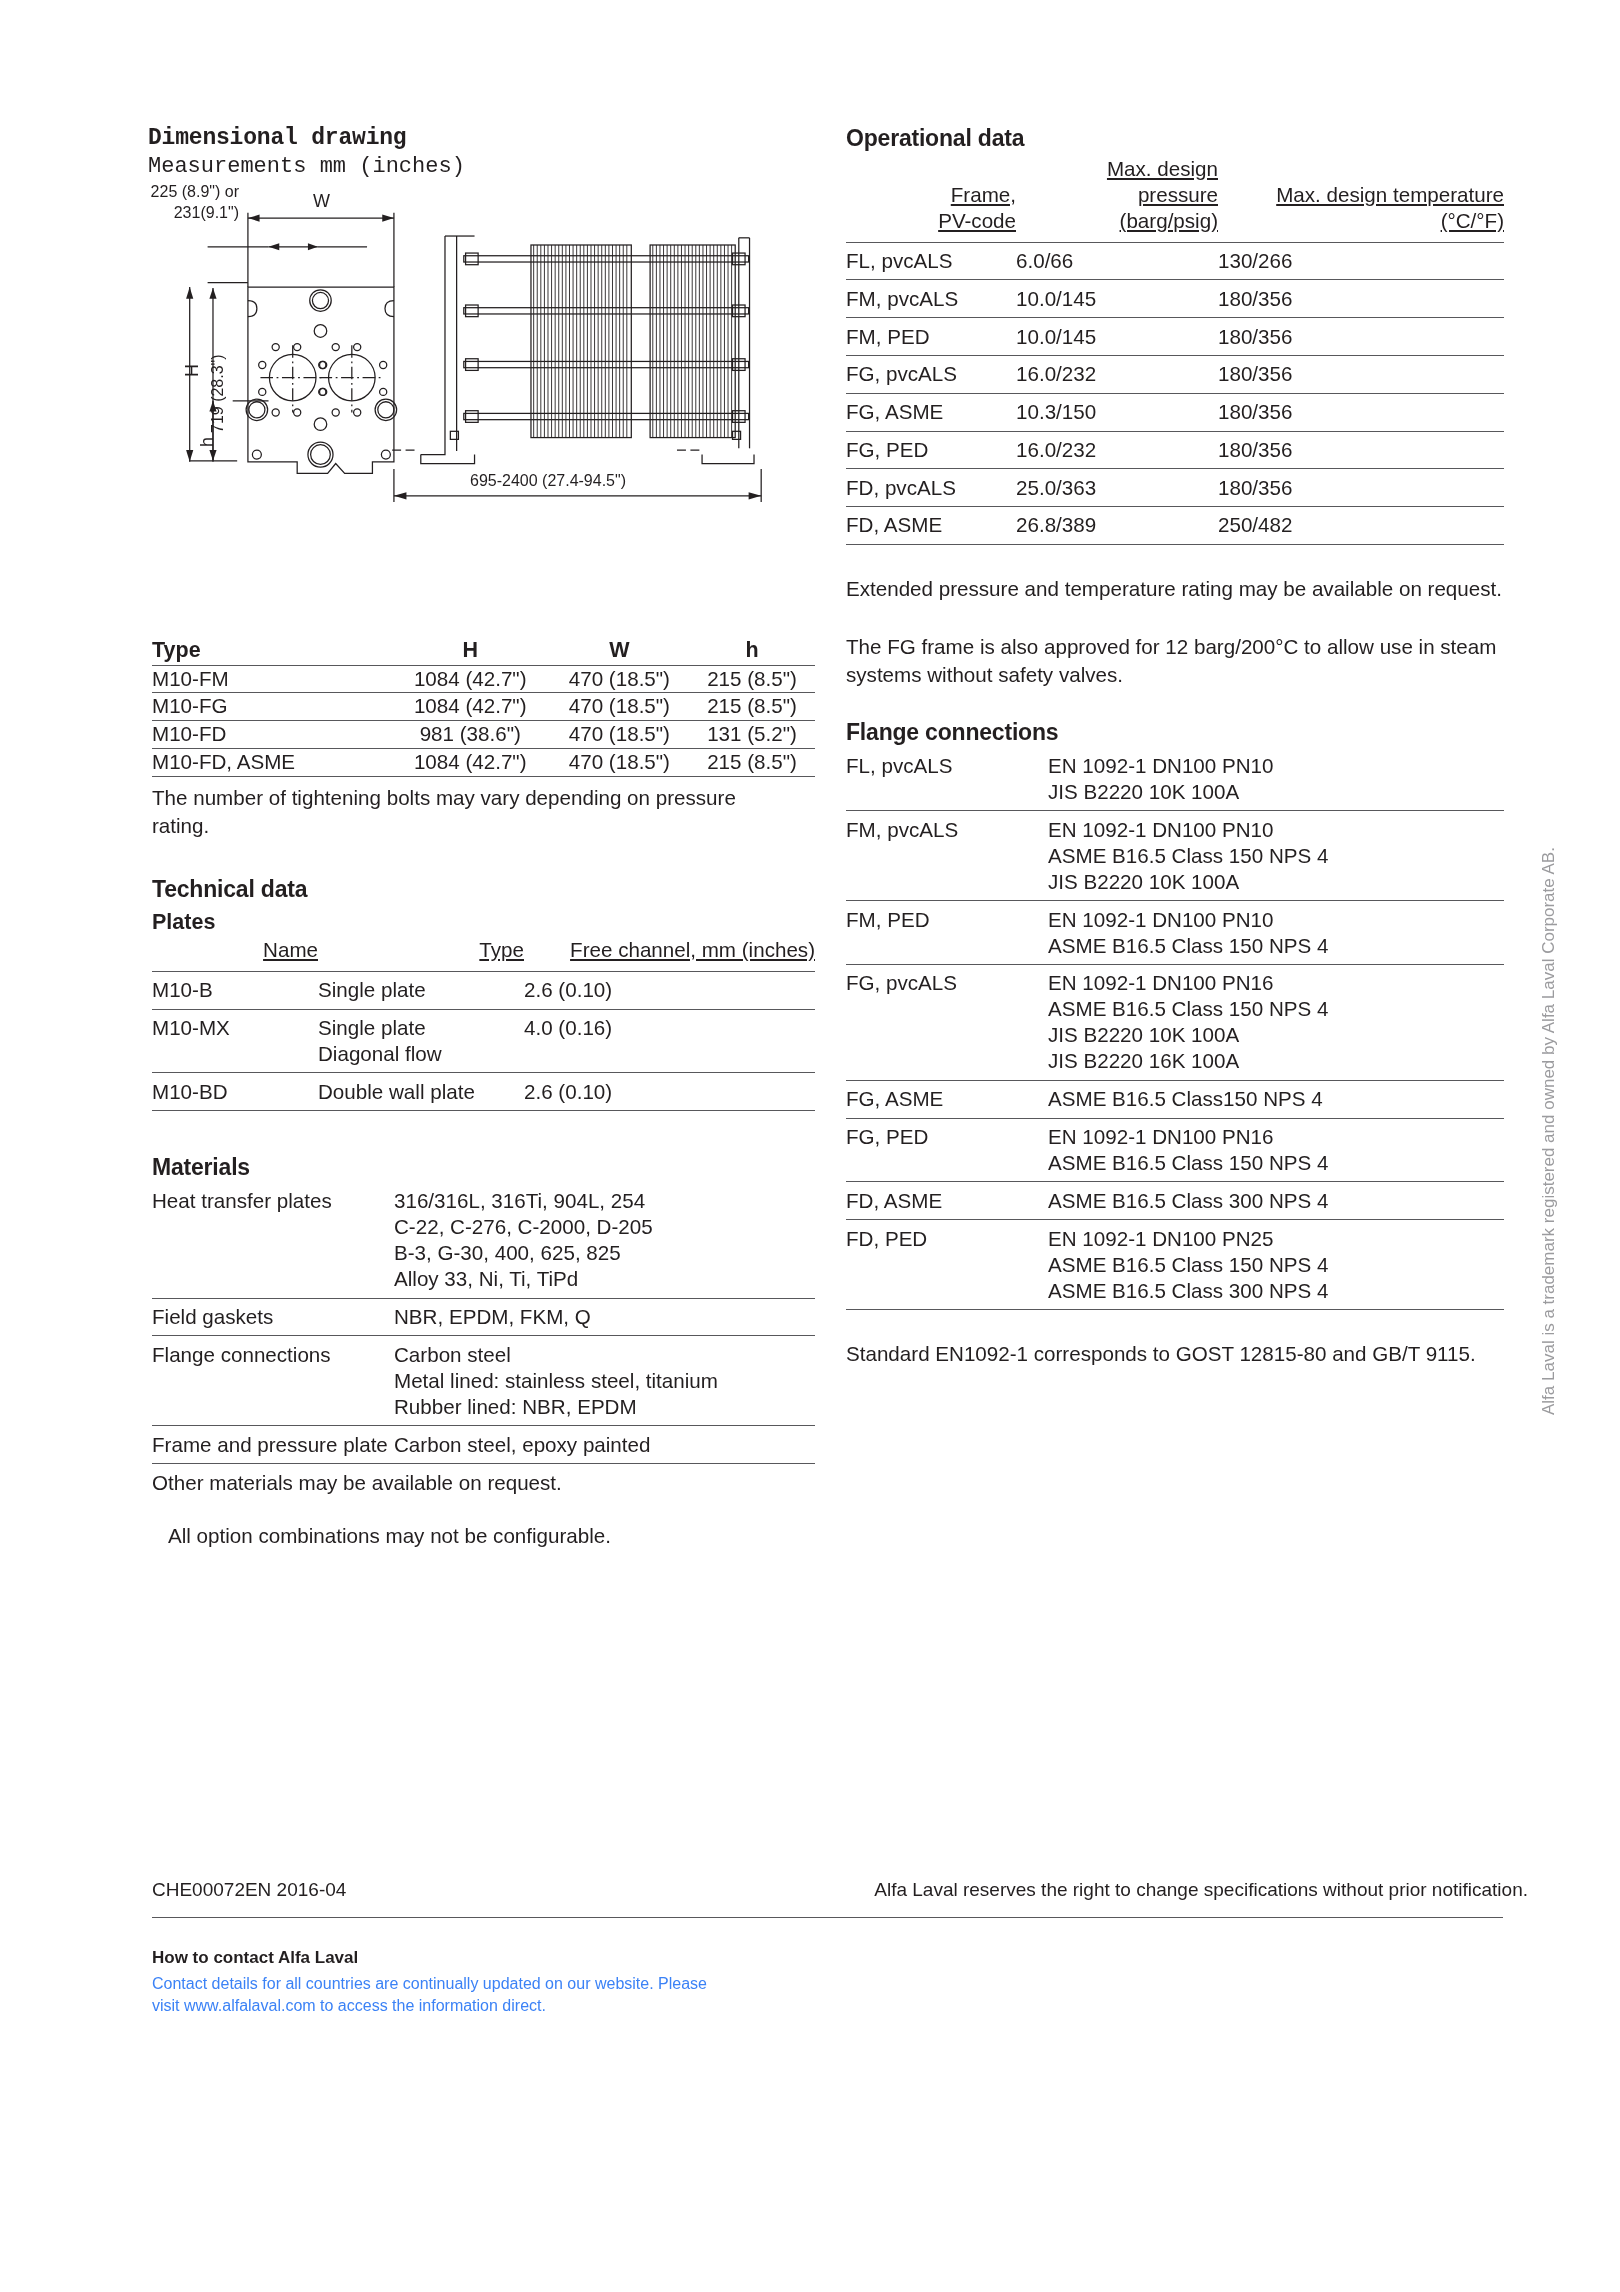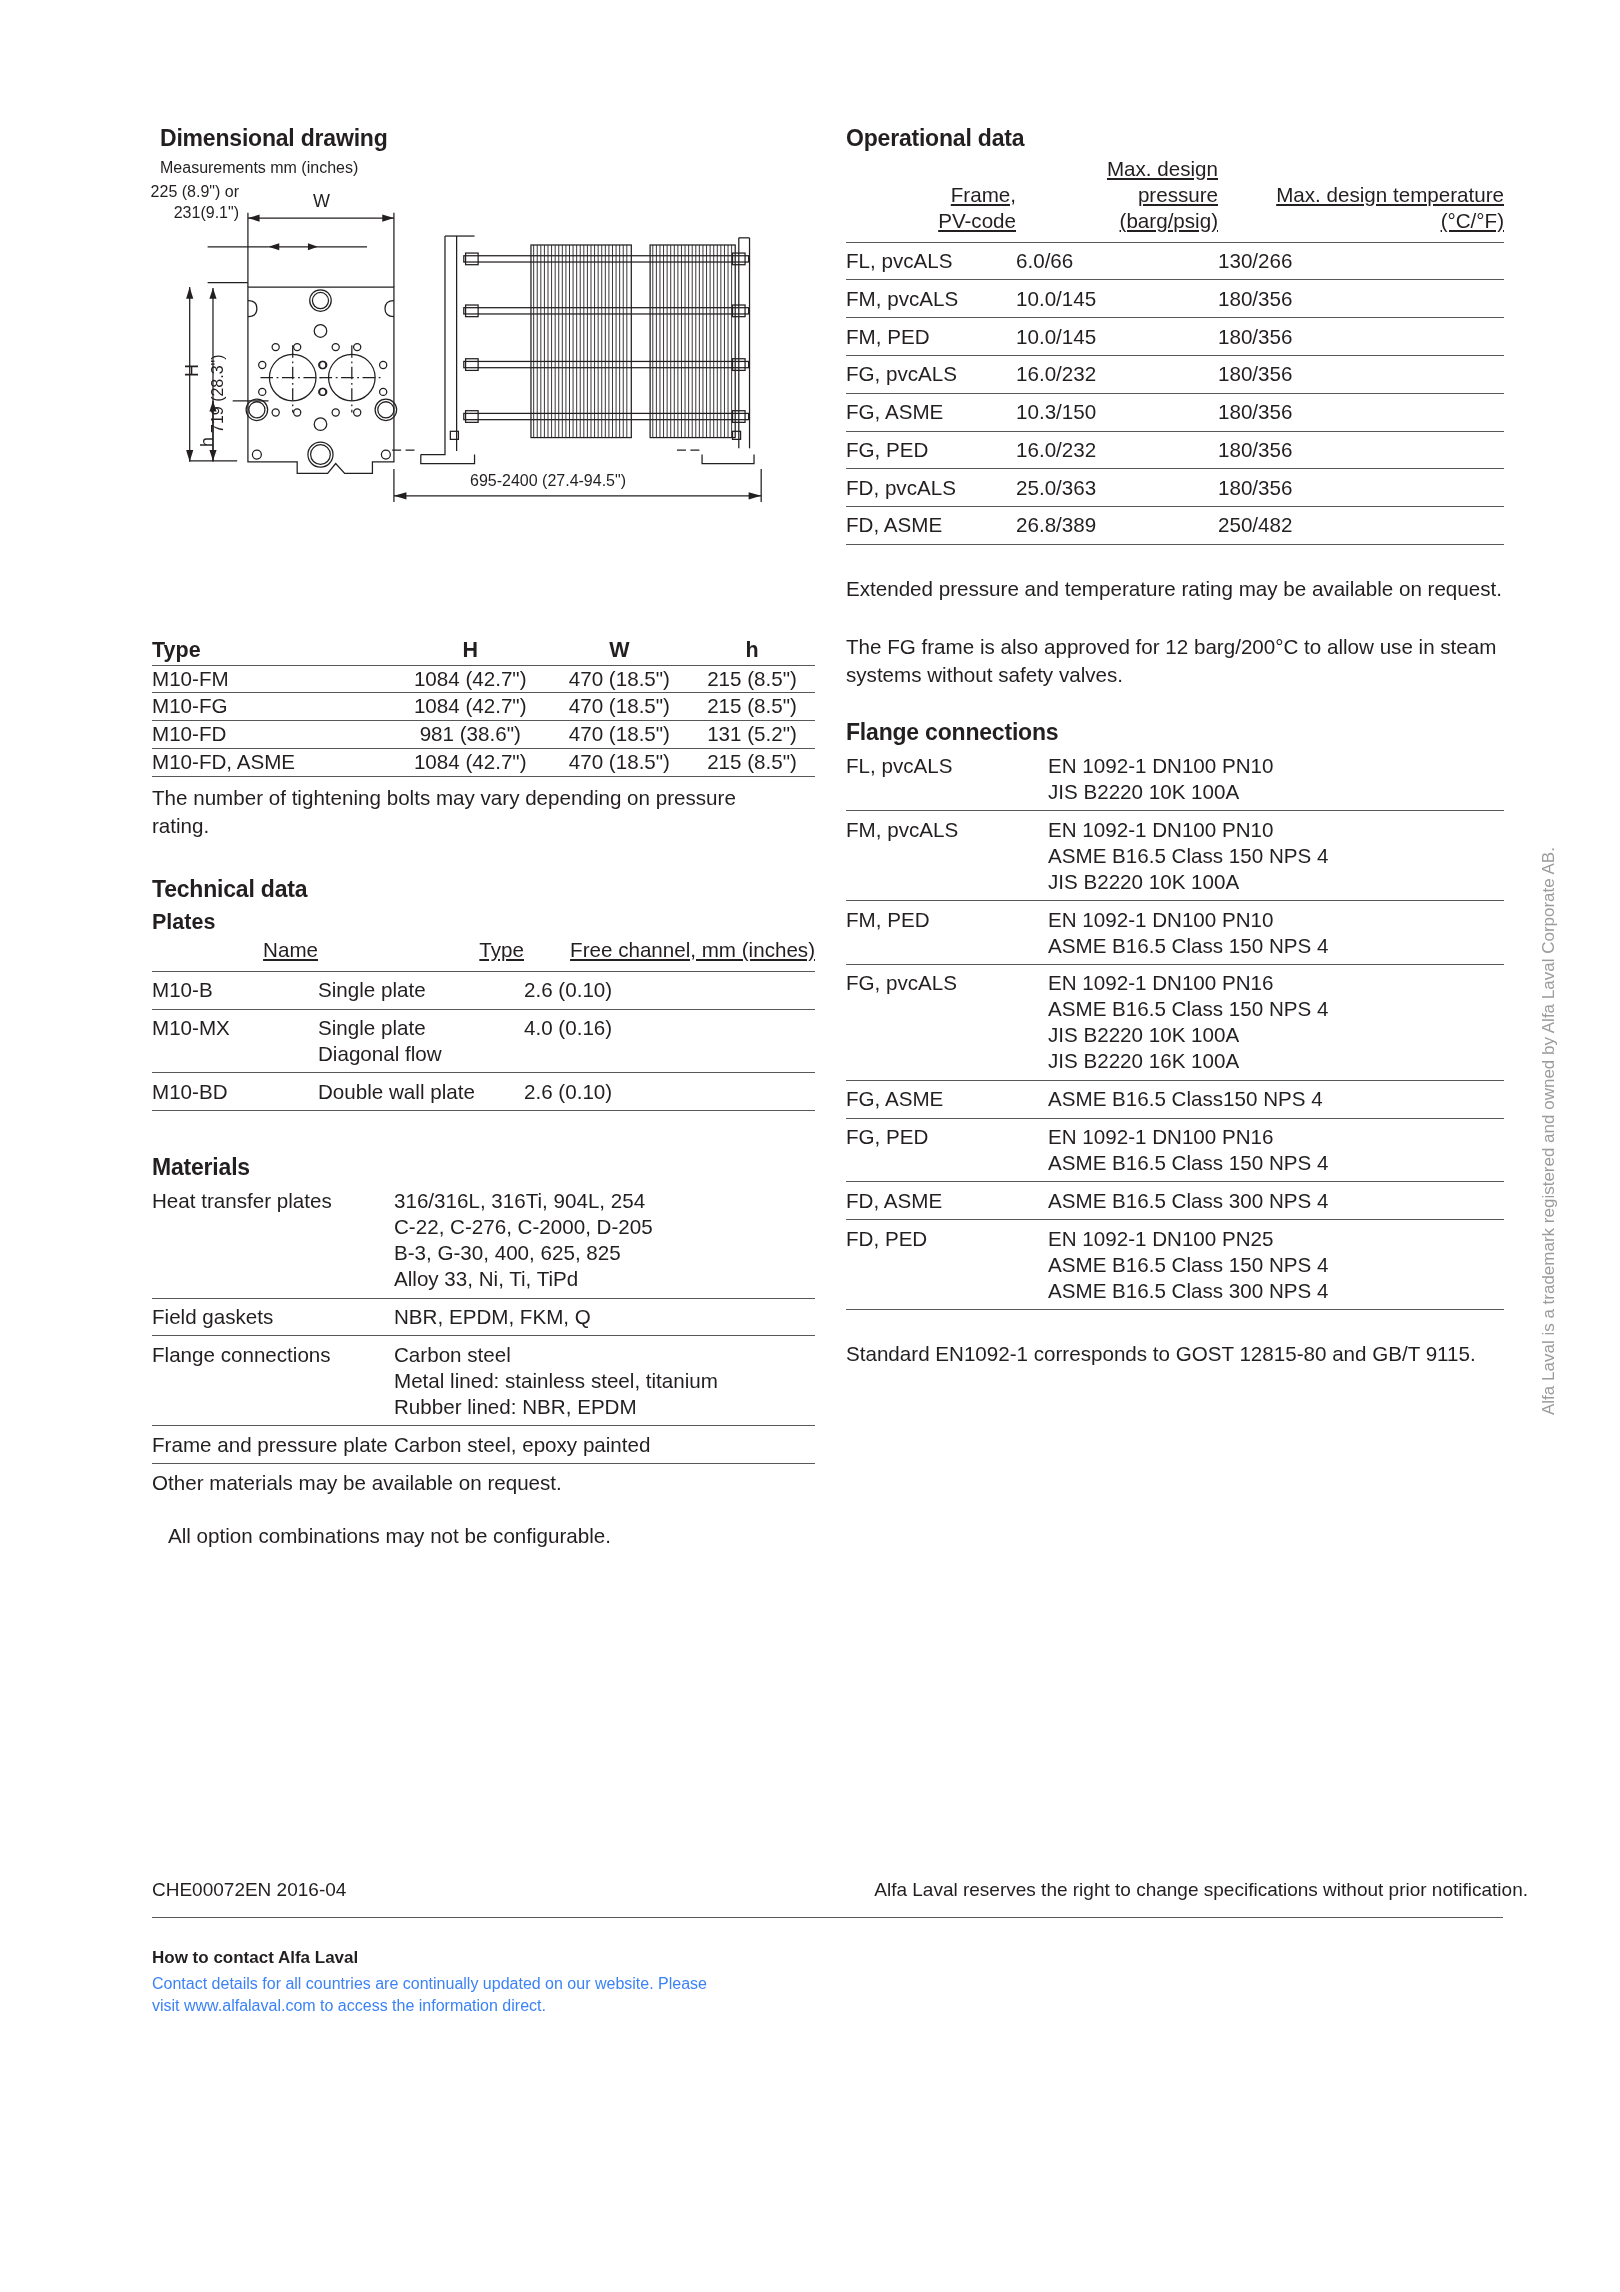--- a/index.html
+++ b/index.html
@@ -9,24 +9,24 @@
     font-family:"Liberation Sans", sans-serif;
     color:#231f20;
     position:relative;
     overflow:hidden;
   }
   .page { position:absolute; left:0; top:0; width:1620px; height:2293px; }
 
   
   .h2 { font-size:23px; font-weight:bold; letter-spacing:-0.2px; }
   .h3 { font-size:21.5px; font-weight:bold; }
-  .body { font-size:16px; line-height:28px; }
+  .body { font-size:22px; line-height:28px; }
 
   
-  .col-left  { position:absolute; left:160px; top:125px; width:663px; }
+  .col-left  { position:absolute; left:148px; top:125px; width:663px;font-family:Liberation Mono, monospace; }
   .col-right { position:absolute; left:846px; top:125px; width:658px; }
 
   p.para { margin:0 0 0 0; font-size:20.6px; line-height:28px; }
   .gap-md { height:30px; }
 
   
   table.dim { border-collapse:collapse; width:100%; font-size:20.6px; }
   table.dim th { font-weight:bold; font-size:21.5px; text-align:center; padding:0 0 1.8px 0; }
   table.dim th.l { text-align:left; }
   table.dim td { text-align:center; padding:0.9px 0 1.8px 0; line-height:24px;

